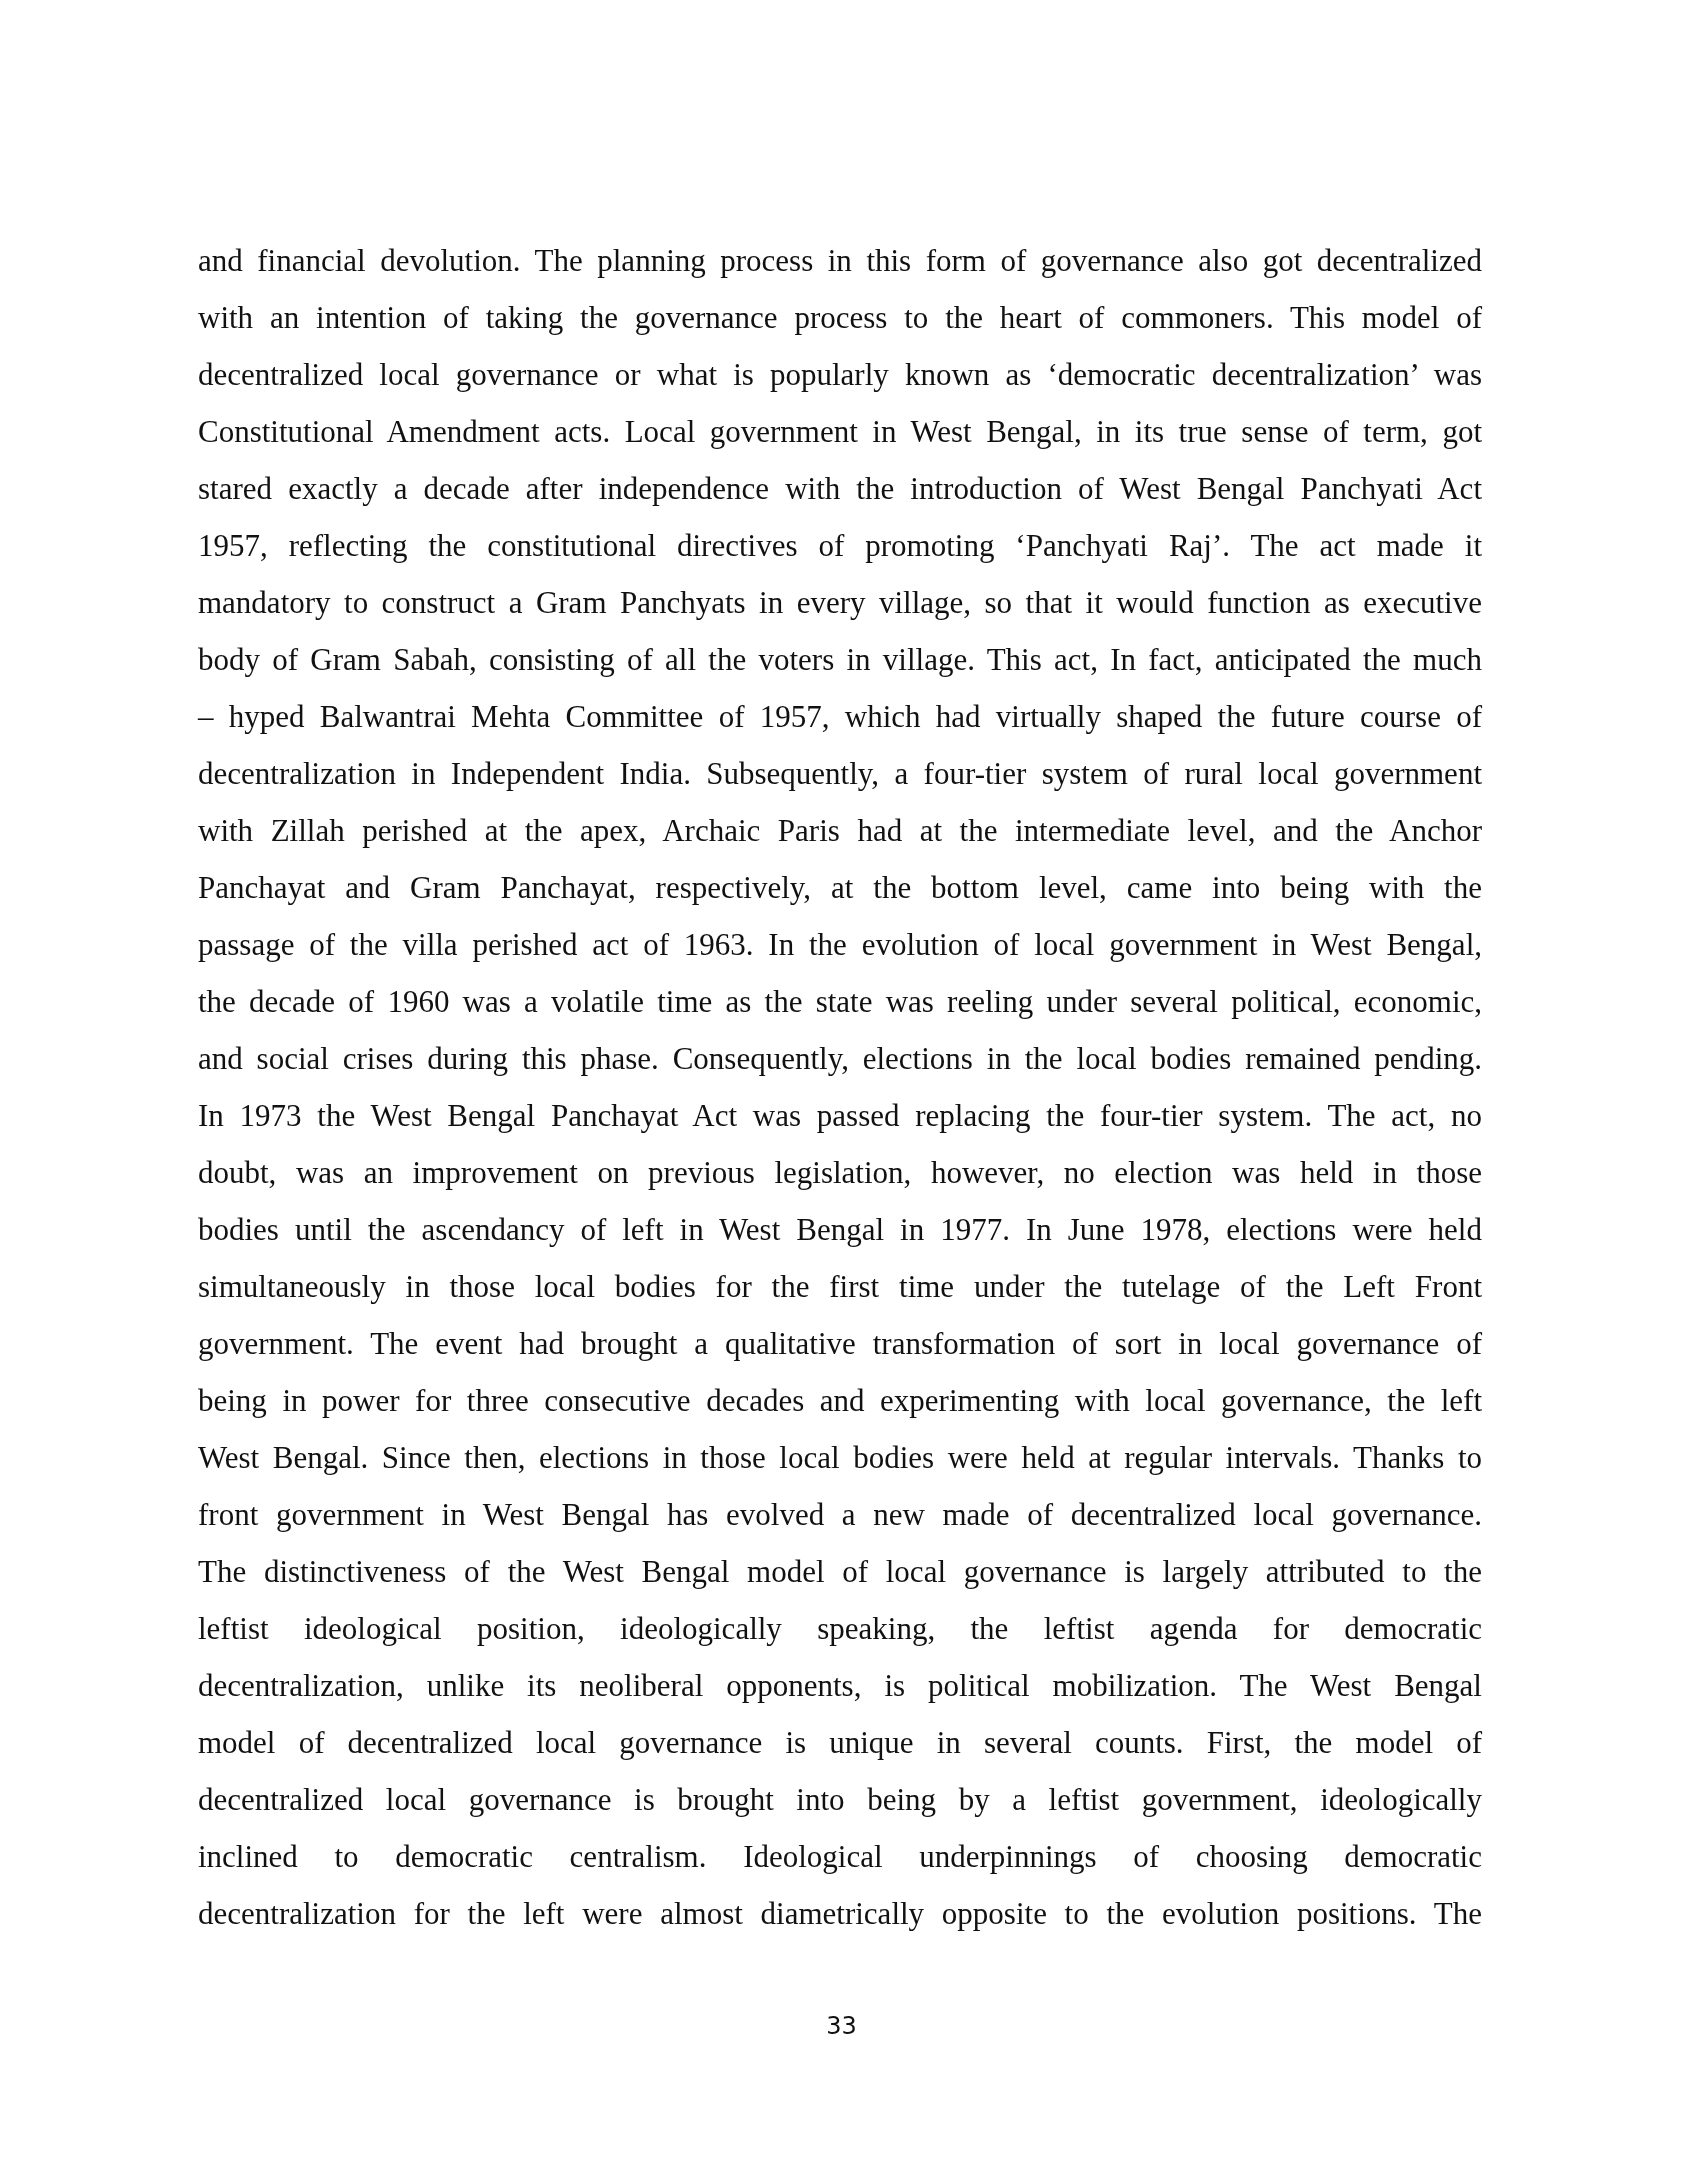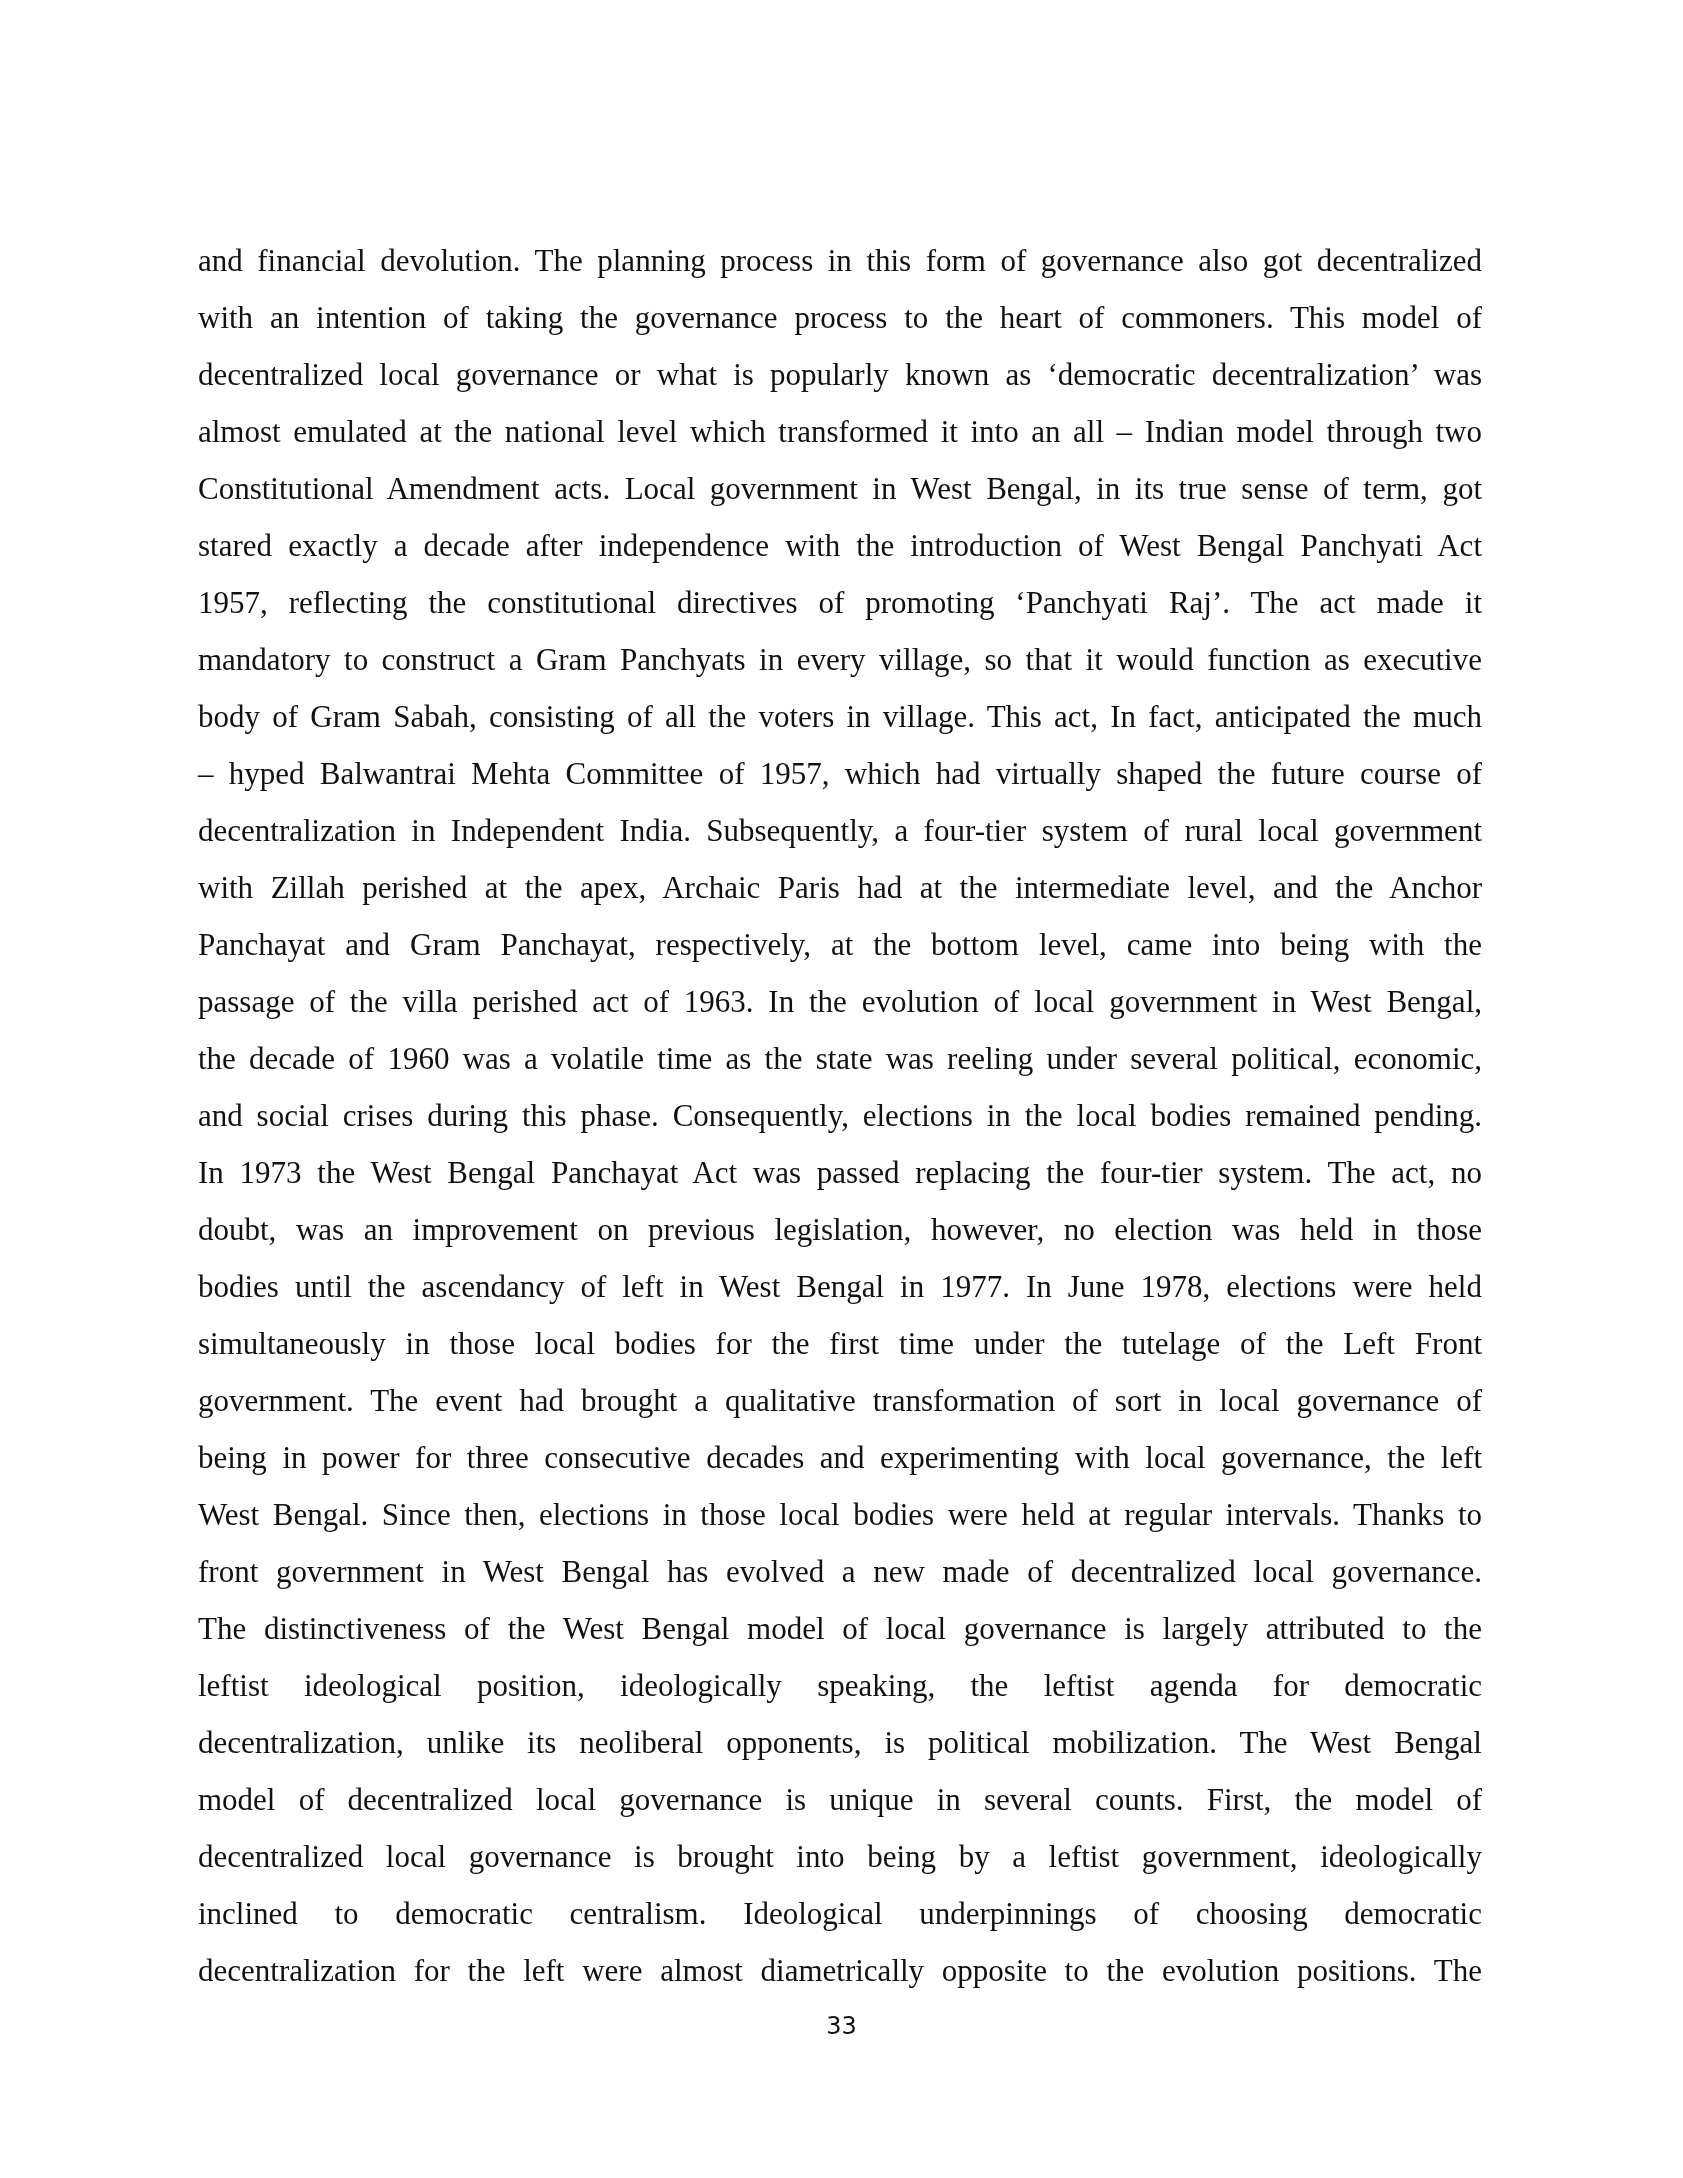--- a/index.html
+++ b/index.html
@@ -67,23 +67,20 @@
 <div class="page">
   <div class="body-text" id="body-text">
       <div class="line">
         <span class="line-inner"><span class="seg">and financial devolution. The planning process in this form of governance also got decentralized</span></span>
       </div>
       <div class="line">
         <span class="line-inner"><span class="seg">with an intention of taking the governance process to the heart of commoners. This model of</span></span>
       </div>
       <div class="line">
         <span class="line-inner"><span class="seg">decentralized local governance or what is popularly known as ‘democratic decentralization’ was</span></span>
-      </div>
-      <div class="line">
-        <span class="line-inner"><span class="seg">almost emulated at the national level which transformed it into an all – Indian model through two</span></span>
       </div>
       <div class="line">
         <span class="line-inner"><span class="seg">Constitutional Amendment acts. Local government in West Bengal, in its true sense of term, got</span></span>
       </div>
       <div class="line">
         <span class="line-inner"><span class="seg">stared exactly a decade after independence with the introduction of West Bengal Panchyati Act</span></span>
       </div>
       <div class="line">
         <span class="line-inner"><span class="seg">1957, reflecting the constitutional directives of promoting ‘Panchyati Raj’. The act made it</span></span>
       </div>

